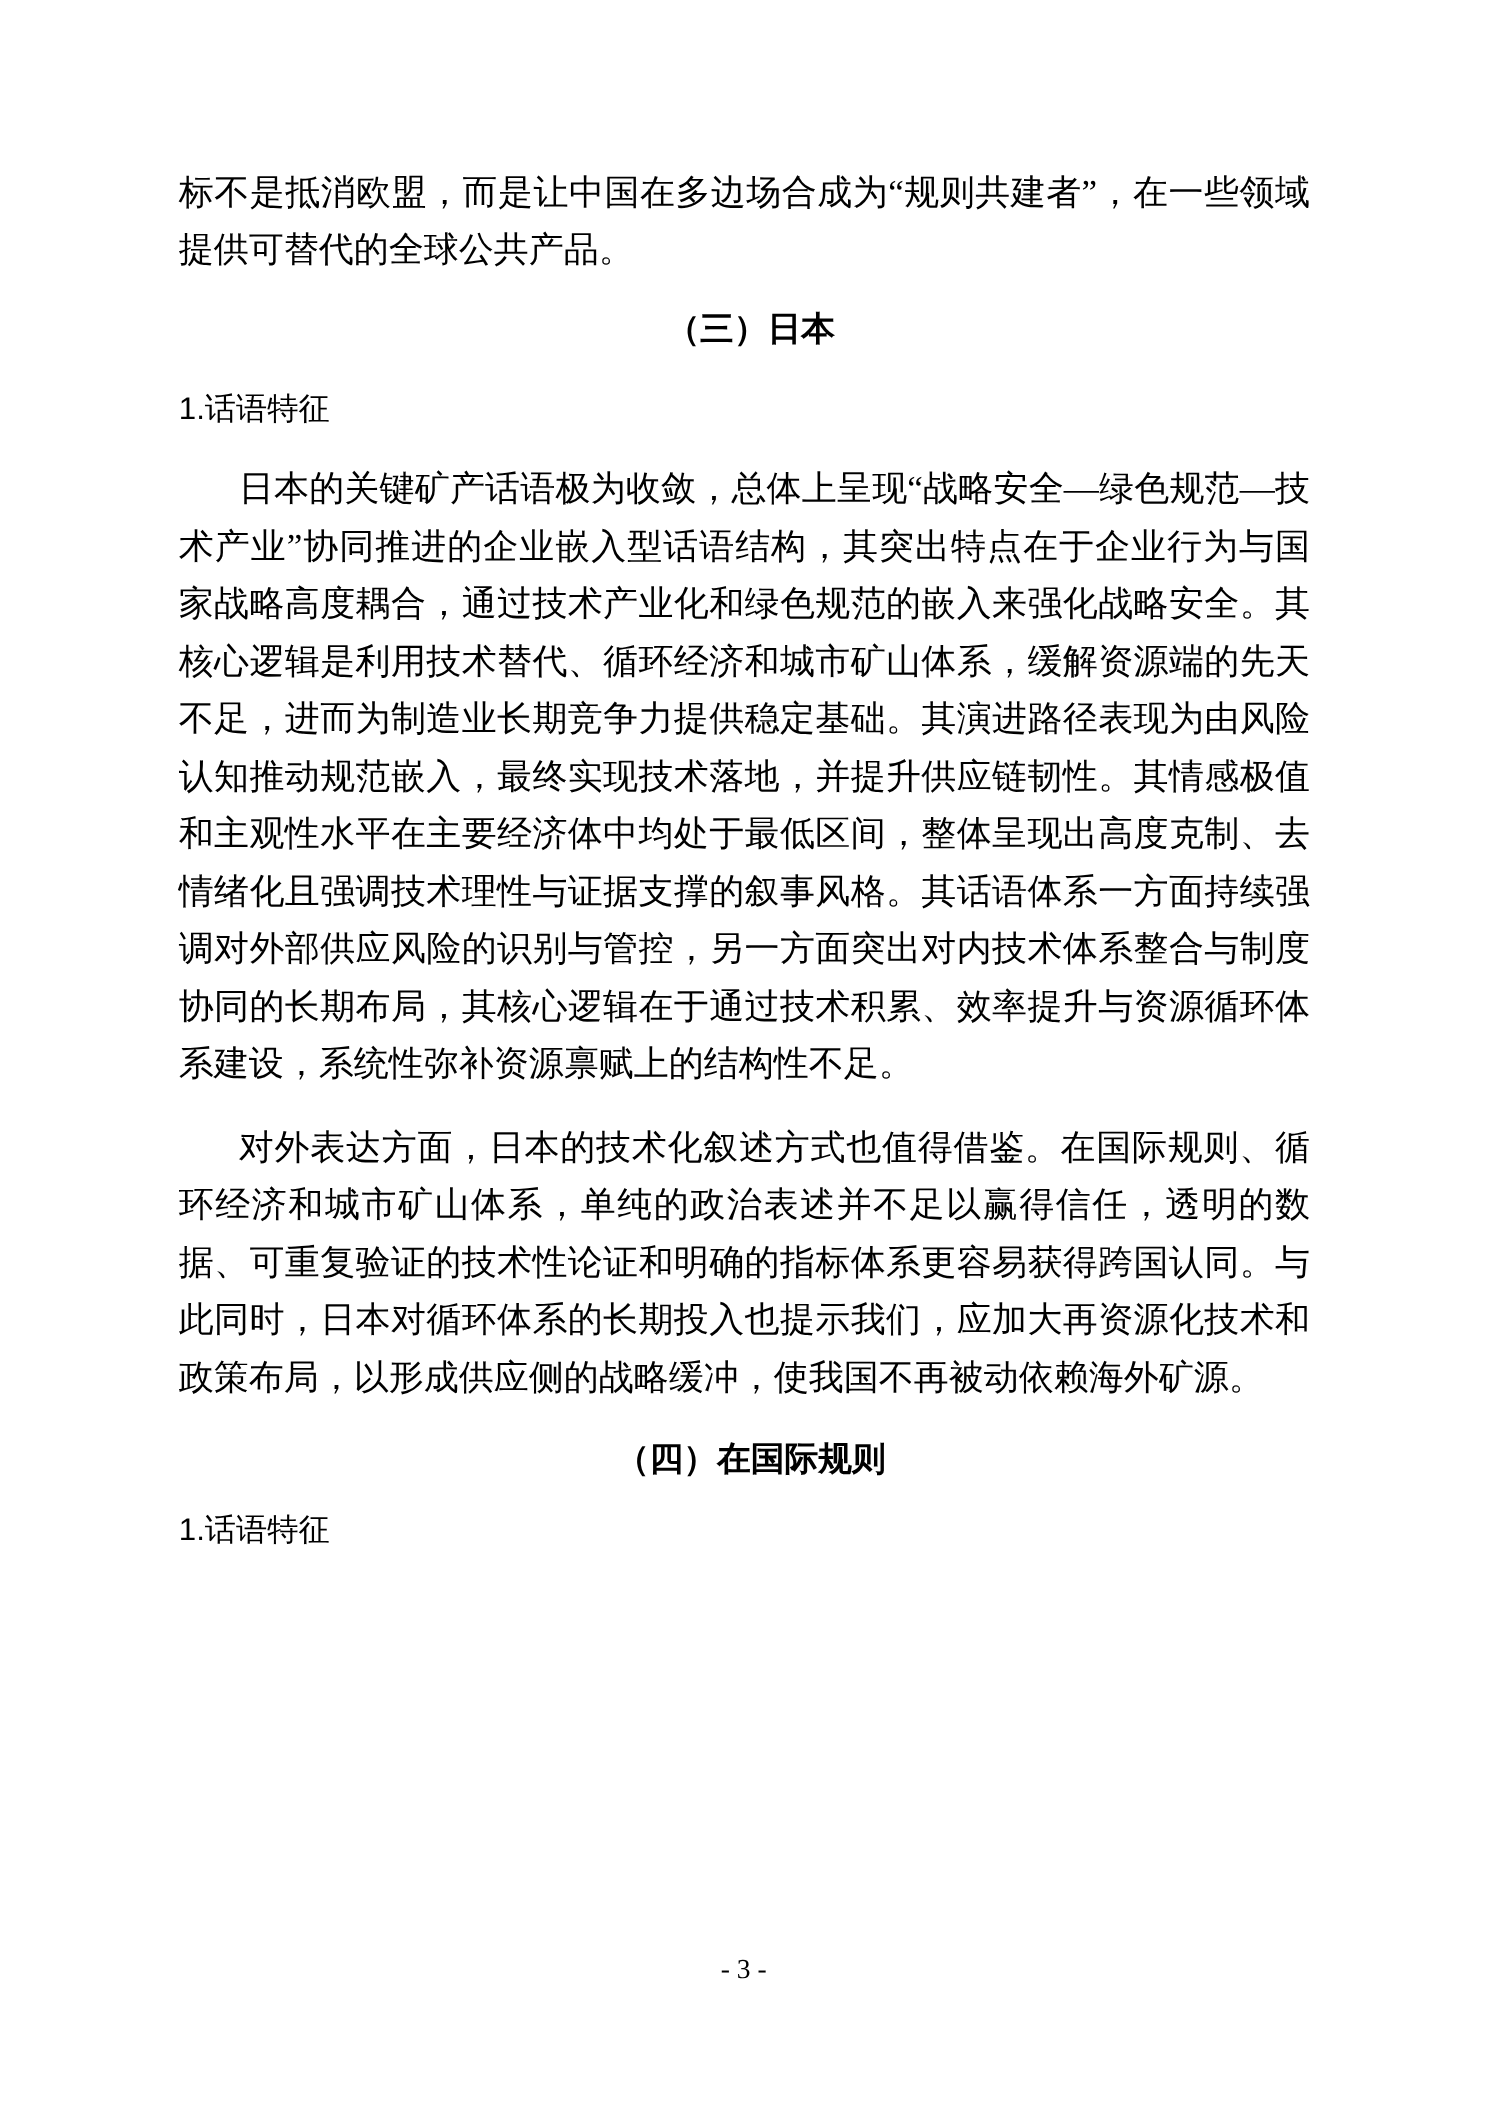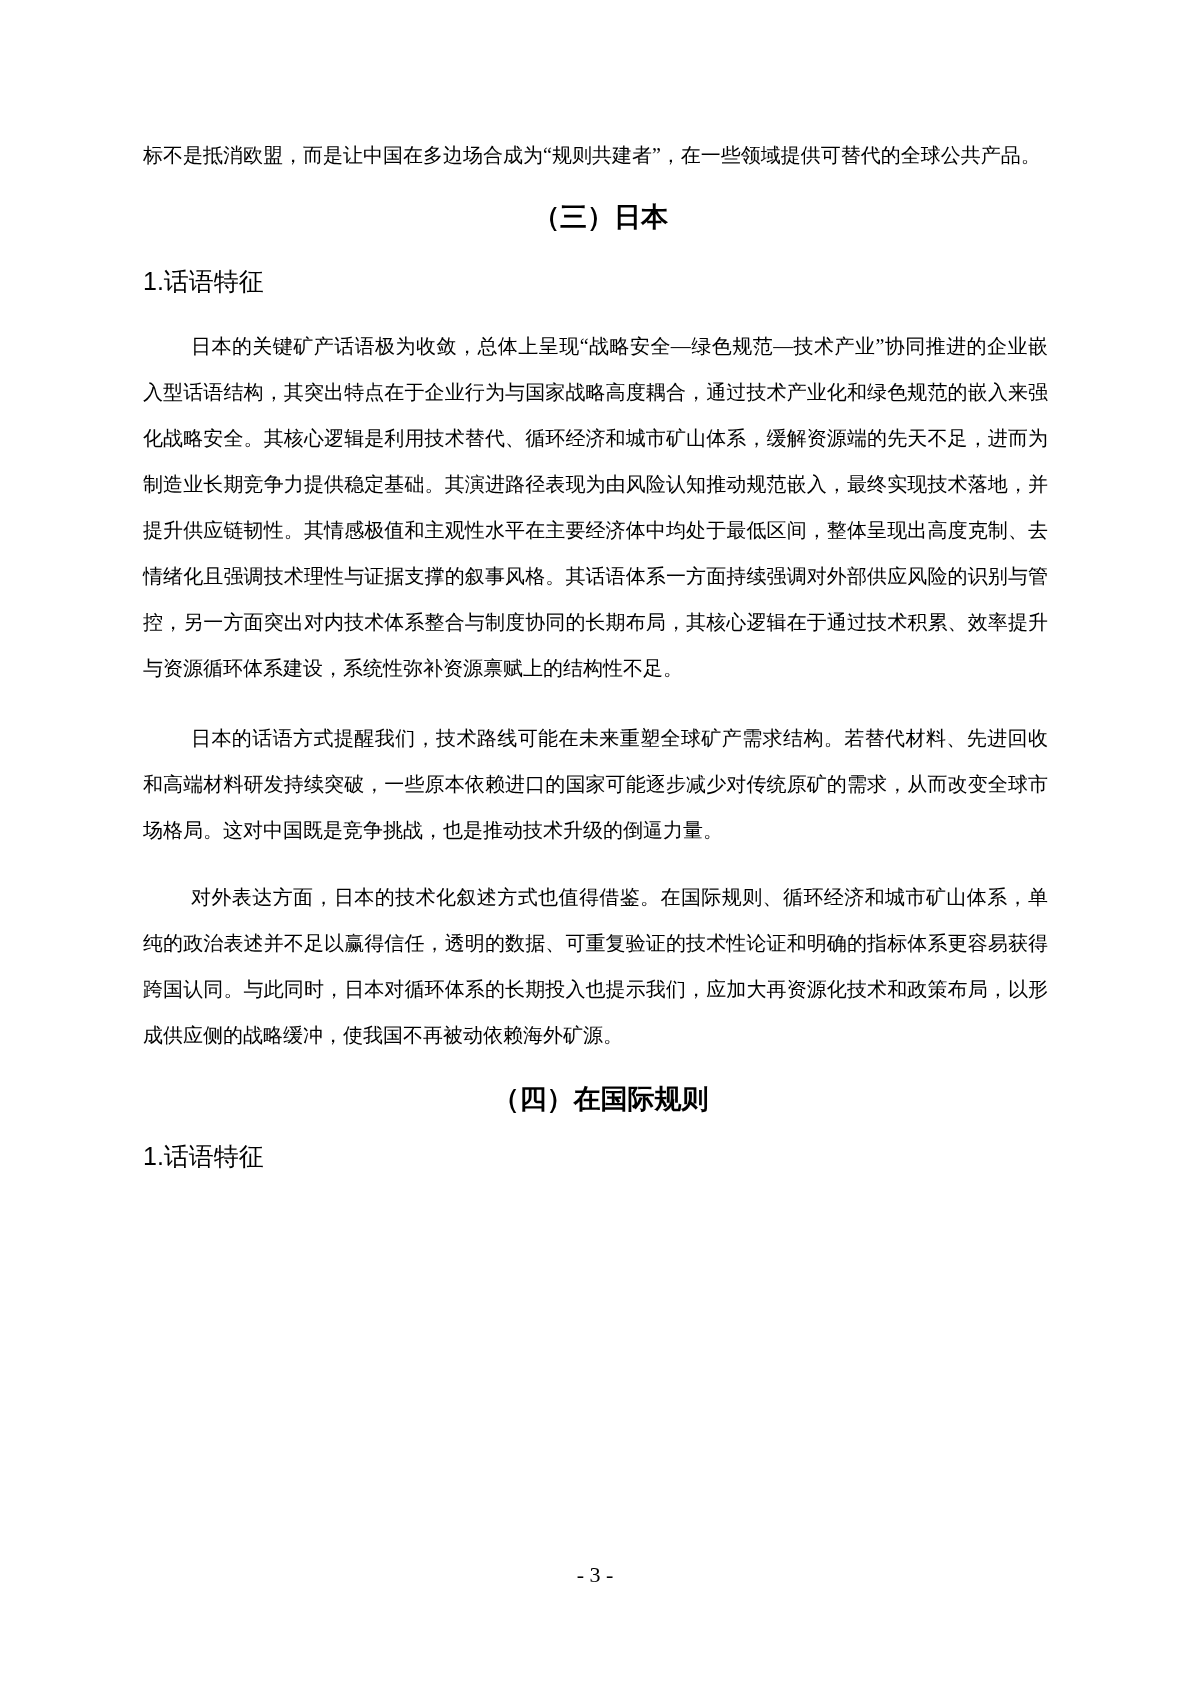--- a/index.html
+++ b/index.html
@@ -15,21 +15,21 @@
     color: #000000;
     font-family: "Liberation Serif", "DejaVu Serif", serif;
     overflow: hidden;
     margin: 0 auto;
   }
   .content {
     padding: 132px 142px 0 143px; 
   }
   .para {
     margin: 0;
-    font-size: 20px;
+    font-size: 28px;
     line-height: 46px;
     text-align: justify;
     text-justify: inter-ideograph;
     word-break: break-all;
   }
   .para.indent {
     text-indent: 48px; 
   }
   .h-section {
     margin: 0;
@@ -75,21 +75,20 @@
 
     <p class="para" id="p-leading">标不是抵消欧盟，而是让中国在多边场合成为“规则共建者”，在一些领域提供可替代的全球公共产品。</p>
 
     <h2 class="h-section" id="h-japan">（三）日本</h2>
 
     <h3 class="h-sub" id="h-sub1">1.话语特征</h3>
 
     <p class="para indent" id="p-discourse">日本的关键矿产话语极为收敛，总体上呈现“战略安全—绿色规范—技术产业”协同推进的企业嵌入型话语结构，其突出特点在于企业行为与国家战略高度耦合，通过技术产业化和绿色规范的嵌入来强化战略安全。其核心逻辑是利用技术替代、循环经济和城市矿山体系，缓解资源端的先天不足，进而为制造业长期竞争力提供稳定基础。其演进路径表现为由风险认知推动规范嵌入，最终实现技术落地，并提升供应链韧性。其情感极值和主观性水平在主要经济体中均处于最低区间，整体呈现出高度克制、去情绪化且强调技术理性与证据支撑的叙事风格。其话语体系一方面持续强调对外部供应风险的识别与管控，另一方面突出对内技术体系整合与制度协同的长期布局，其核心逻辑在于通过技术积累、效率提升与资源循环体系建设，系统性弥补资源禀赋上的结构性不足。</p>
 
 
-    <p class="para indent" id="p-impl1">日本的话语方式提醒我们，技术路线可能在未来重塑全球矿产需求结构。若替代材料、先进回收和高端材料研发持续突破，一些原本依赖进口的国家可能逐步减少对传统原矿的需求，从而改变全球市场格局。这对中国既是竞争挑战，也是推动技术升级的倒逼力量。</p>
 
     <p class="para indent" id="p-impl2">对外表达方面，日本的技术化叙述方式也值得借鉴。在国际规则、循环经济和城市矿山体系，单纯的政治表述并不足以赢得信任，透明的数据、可重复验证的技术性论证和明确的指标体系更容易获得跨国认同。与此同时，日本对循环体系的长期投入也提示我们，应加大再资源化技术和政策布局，以形成供应侧的战略缓冲，使我国不再被动依赖海外矿源。</p>
 
     <h2 class="h-section" id="h-australia">（四）在国际规则</h2>
 
     <h3 class="h-sub" id="h-sub2">1.话语特征</h3>
 
   </div>
 
   <div class="page-number">- 3 -</div>

